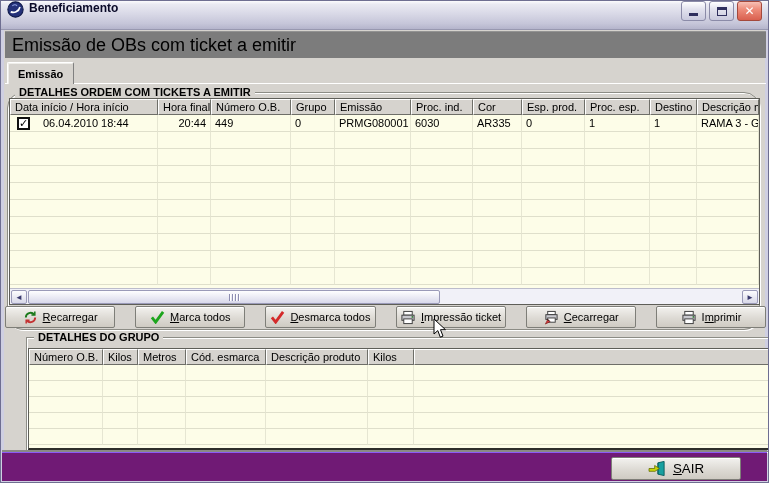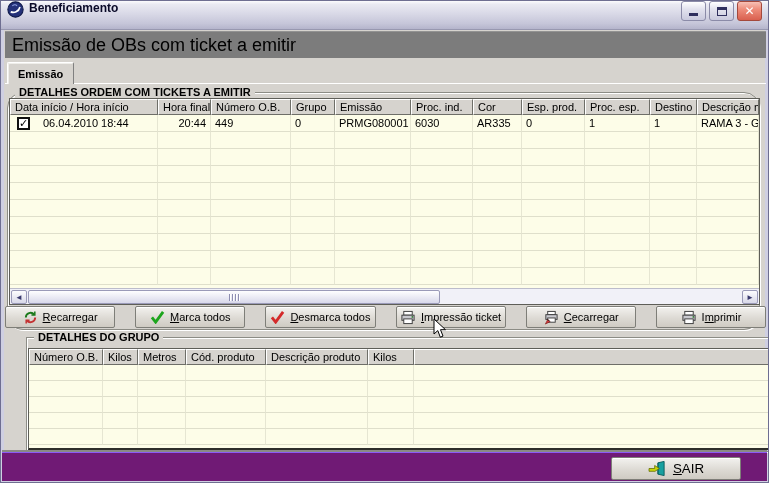--- a/index.html
+++ b/index.html
@@ -424,21 +424,21 @@
           <col style="width:80px">
             <col style="width:102px">
             <col style="width:46px">
             <col>
         </colgroup>
         <thead>
           <tr>
             <th>Número O.B.</th>
             <th>Kilos</th>
             <th>Metros</th>
-            <th>Cód. produto</th>
+            <th>Cód. esmarca</th>
             <th>Descrição produto</th>
             <th>Kilos</th>
             <th></th>
           </tr>
         </thead>
         <tbody>
             <tr>
               <td class="bc"></td>
               <td class="bc"></td>
               <td class="bc"></td>

